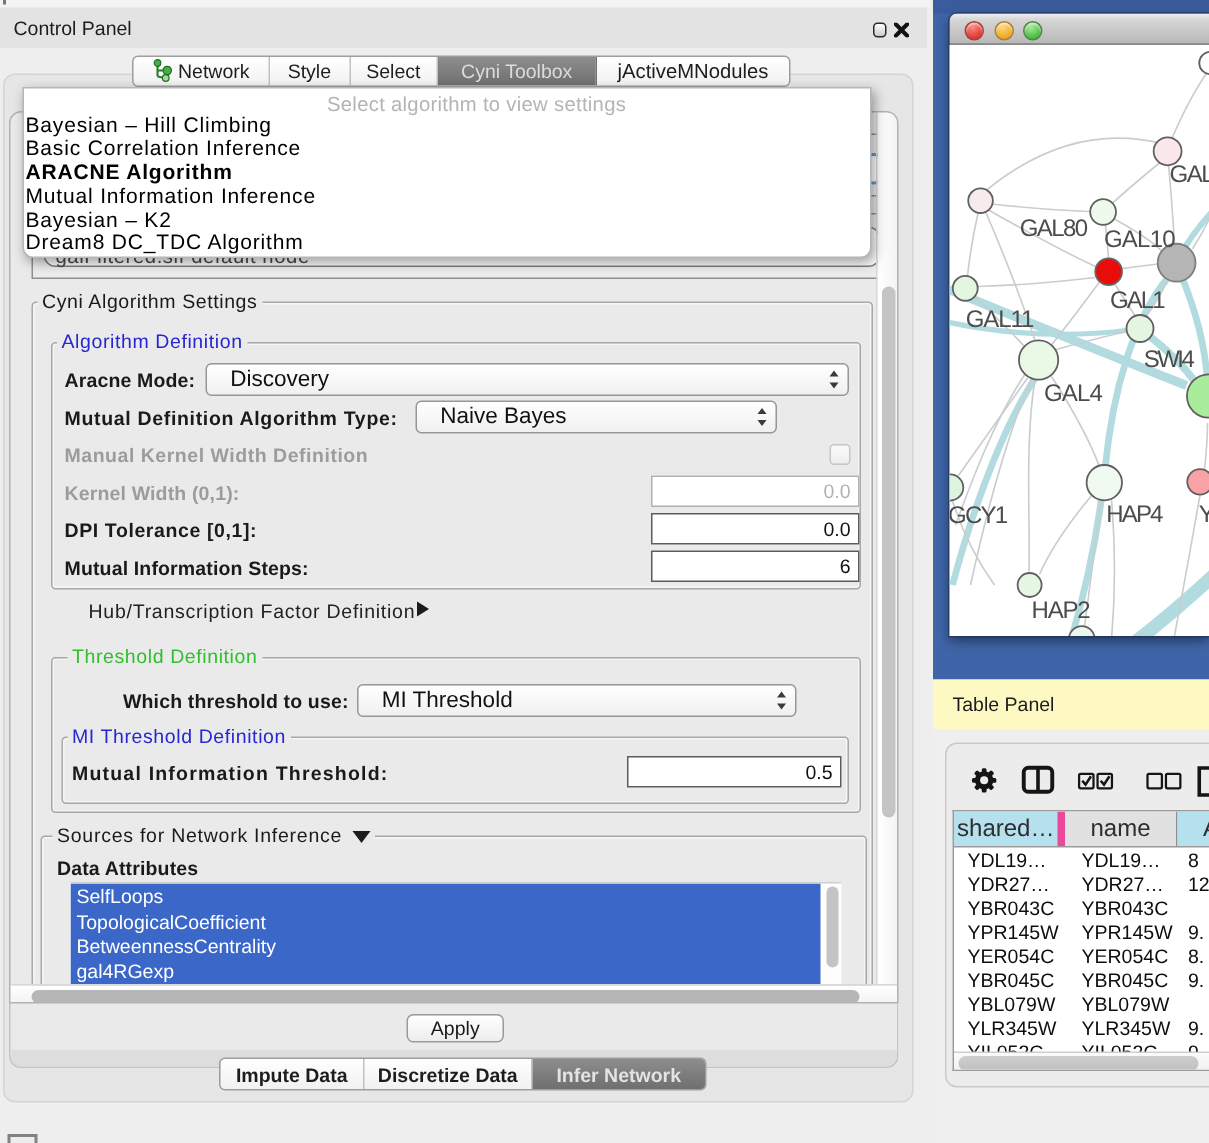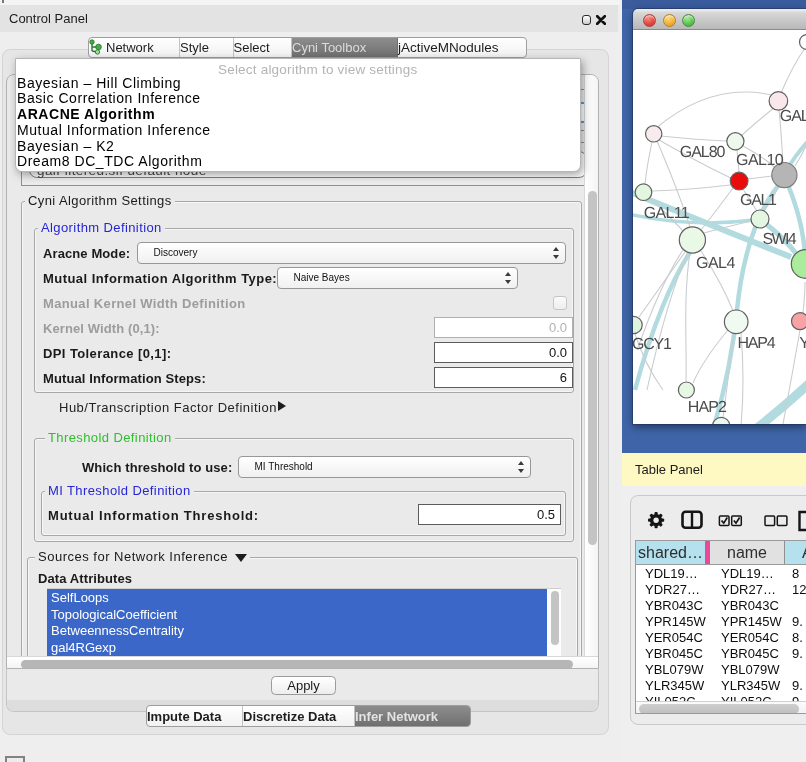--- a/index.html
+++ b/index.html
@@ -12,39 +12,39 @@
 #titlebar { left:0; top:5px; width:618px; height:27px; background:#e3e3e3; }
 #titletext { left:9px; top:11px; font-size:13px; color:#1c1c1c; }
 #flt { left:581.5px; top:14.5px; width:9.5px; height:10px; border:1.7px solid #2a2a2a; border-radius:3px; background:linear-gradient(#fff,#ccc); }
 #cls { left:595.5px; top:14.5px; }
 
 #outerpanel { left:2px; top:49px; width:607px; height:686px; background:#e6e6e6; border:1px solid #d4d4d4; border-radius:8px; }
 #innerlow { left:6px; top:660px; width:593px; height:52px; background:#eaeaea; border:1px solid #c4c4c4; border-top:none; border-radius:0 0 8px 8px; }
 #innerband { left:0px; top:40px; width:591px; height:11px; background:#dddddd; border-radius:0 0 7px 7px; }
 
 .seg { display:flex; background:linear-gradient(#ffffff,#f1f1f1); border:1px solid #9e9e9e; border-radius:4px; overflow:hidden; }
-.seg .it { display:flex; align-items:center; font-size:13px; color:#1d1d1d; border-right:1px solid #c2c2c2; white-space:nowrap; }
+.seg .it { display:flex; align-items:center; justify-content:center; font-size:13px; color:#1d1d1d; border-right:1px solid #c2c2c2; white-space:nowrap; }
 .seg .it:last-child { border-right:none; }
 .seg .sel { background:linear-gradient(#8d8d8d,#6f6f6f); color:#dcdcdc; border-right-color:#6f6f6f; }
 #toptabs { left:88px; top:36.5px; height:21px; }
 #bottabs { left:146px; top:705px; height:22px; z-index:30; }
 #bottabs .it { font-weight:bold; font-size:13px; }
 #bottabs .sel { color:#e3e3e3; }
 
 #scrollpane { left:6px; top:74px; width:593px; height:595px; background:#eaeaea; border:1px solid #b2b2b2; border-radius:8px 8px 0 0; overflow:hidden; }
 #vsb { left:577px; top:0px; width:16px; height:581px; background:linear-gradient(90deg,#ffffff,#f2f2f2); border-left:1px solid #d8d8d8; }
 #vsbthumb { left:2.5px; top:116px; width:9px; height:354px; background:#c4c4c4; border-radius:5px; }
 #hsb { left:0px; top:581px; width:593px; height:14px; background:linear-gradient(#ffffff,#f2f2f2); border-top:1px solid #d8d8d8; }
 #hsbthumb { left:14px; top:2.5px; width:552px; height:9px; background:#b6b6b6; border-radius:5px; }
 
 .grp { position:absolute; border:1px solid #a8a8a8; border-radius:3px; box-shadow:inset 0 0 0 1px rgba(255,255,255,.55); }
 .grplbl { position:absolute; background:#eaeaea; font-size:13px; letter-spacing:.4px; padding:0 3px; white-space:nowrap; z-index:2; }
 .blbl { position:absolute; font-weight:bold; font-size:13px; letter-spacing:.1px; color:#1a1a1a; white-space:nowrap; }
 .glbl { color:#9c9c9c; }
-.combo { position:absolute; background:linear-gradient(#ffffff,#f0f0f0); border:1.5px solid #979797; border-radius:4px; font-size:10px; color:#111; display:flex; align-items:center; padding-left:15.5px; }
+.combo { position:absolute; background:linear-gradient(#ffffff,#f0f0f0); border:1.5px solid #979797; border-radius:4px; font-size:15px; color:#111; display:flex; align-items:center; padding-left:15.5px; }
 .arr { position:absolute; right:6px; top:50%; width:7px; height:12px; margin-top:-6px; }
 .arr:before { content:""; position:absolute; left:0.5px; top:0; border-left:3.2px solid transparent; border-right:3.2px solid transparent; border-bottom:4.6px solid #3a3a3a; }
 .arr:after { content:""; position:absolute; left:0.5px; bottom:0; border-left:3.2px solid transparent; border-right:3.2px solid transparent; border-top:4.6px solid #3a3a3a; }
 .fld { position:absolute; background:#fff; font-size:13px; display:flex; align-items:center; justify-content:flex-end; padding-right:5px; }
 
 #popup { left:15px; top:58px; width:566px; height:114px; background:#ffffff; border:1px solid #b6b6b6; box-shadow:2px 3px 8px rgba(0,0,0,.35); z-index:20; border-radius:0 0 7px 7px; font-size:14px; letter-spacing:.55px; }
 
 #blue { left:621.5px; top:0; width:184.5px; height:453px; background:#3f65a8; }
 #bluetop { left:621.5px; top:0; width:184.5px; height:9px; background:#3a5c9d; }
 #win { left:633px; top:9px; width:173px; height:415px; box-shadow:0 3px 8px rgba(0,0,0,.45); border-radius:5px 0 0 0; outline:1px solid rgba(30,50,90,.55); }
@@ -77,21 +77,21 @@
   <div class="abs" style="left:22px; top:76px; width:558px; height:26.5px; border:1.5px solid #808080; border-radius:8px; background:#fdfdfd;"></div>
   <div class="abs" style="left:30px; top:87.5px; font-size:13.5px; letter-spacing:.4px; color:#4a4a4a; z-index:12;">galFiltered.sif default node</div>
 
   <div class="grp" style="left:14px; top:126px; width:561px; height:457px;"></div>
   <div class="grplbl" style="left:18px; top:118px;">Cyni Algorithm Settings</div>
 
   <div class="grp" style="left:27px; top:153px; width:540px; height:165px;"></div>
   <div class="grplbl" style="left:31px; top:145px; color:#2626d2;">Algorithm Definition</div>
   <div class="blbl" style="left:36px; top:171px;">Aracne Mode:</div>
   <div class="combo" style="left:130px; top:166.5px; width:429px; height:22px;">Discovery<span class="arr"></span></div>
-  <div class="blbl" style="left:36px; top:196px; letter-spacing:.45px;">Mutual Information Algorithm Type:</div>
+  <div class="blbl" style="left:36px; top:196px; letter-spacing:.45px;">Mutual Definition Algorithm Type:</div>
   <div class="combo" style="left:270px; top:191.5px; width:241px; height:22px;">Naive Bayes<span class="arr"></span></div>
   <div class="blbl glbl" style="left:36px; top:221px; letter-spacing:.35px;">Manual Kernel Width Definition</div>
   <div class="abs" style="left:546px; top:221px; width:14px; height:14px; background:linear-gradient(#fafafa,#eee); border:1px solid #c6c6c6; border-radius:3px;"></div>
   <div class="blbl glbl" style="left:36px; top:246px;">Kernel Width (0,1):</div>
   <div class="fld" style="left:427px; top:242px; width:139px; height:21px; border:1px solid #b0b0b0; color:#b2b2b2;">0.0</div>
   <div class="blbl" style="left:36px; top:271px; letter-spacing:.4px;">DPI Tolerance [0,1]:</div>
   <div class="fld" style="left:427px; top:267px; width:139px; height:21px; border:1.5px solid #5c5c5c; color:#111;">0.0</div>
   <div class="blbl" style="left:36px; top:296px;">Mutual Information Steps:</div>
   <div class="fld" style="left:427px; top:292px; width:139px; height:21px; border:1.5px solid #5c5c5c; color:#111;">6</div>
   <div class="abs" style="left:52px; top:325px; font-size:13px; letter-spacing:.5px; color:#222;">Hub/Transcription Factor Definition</div>

